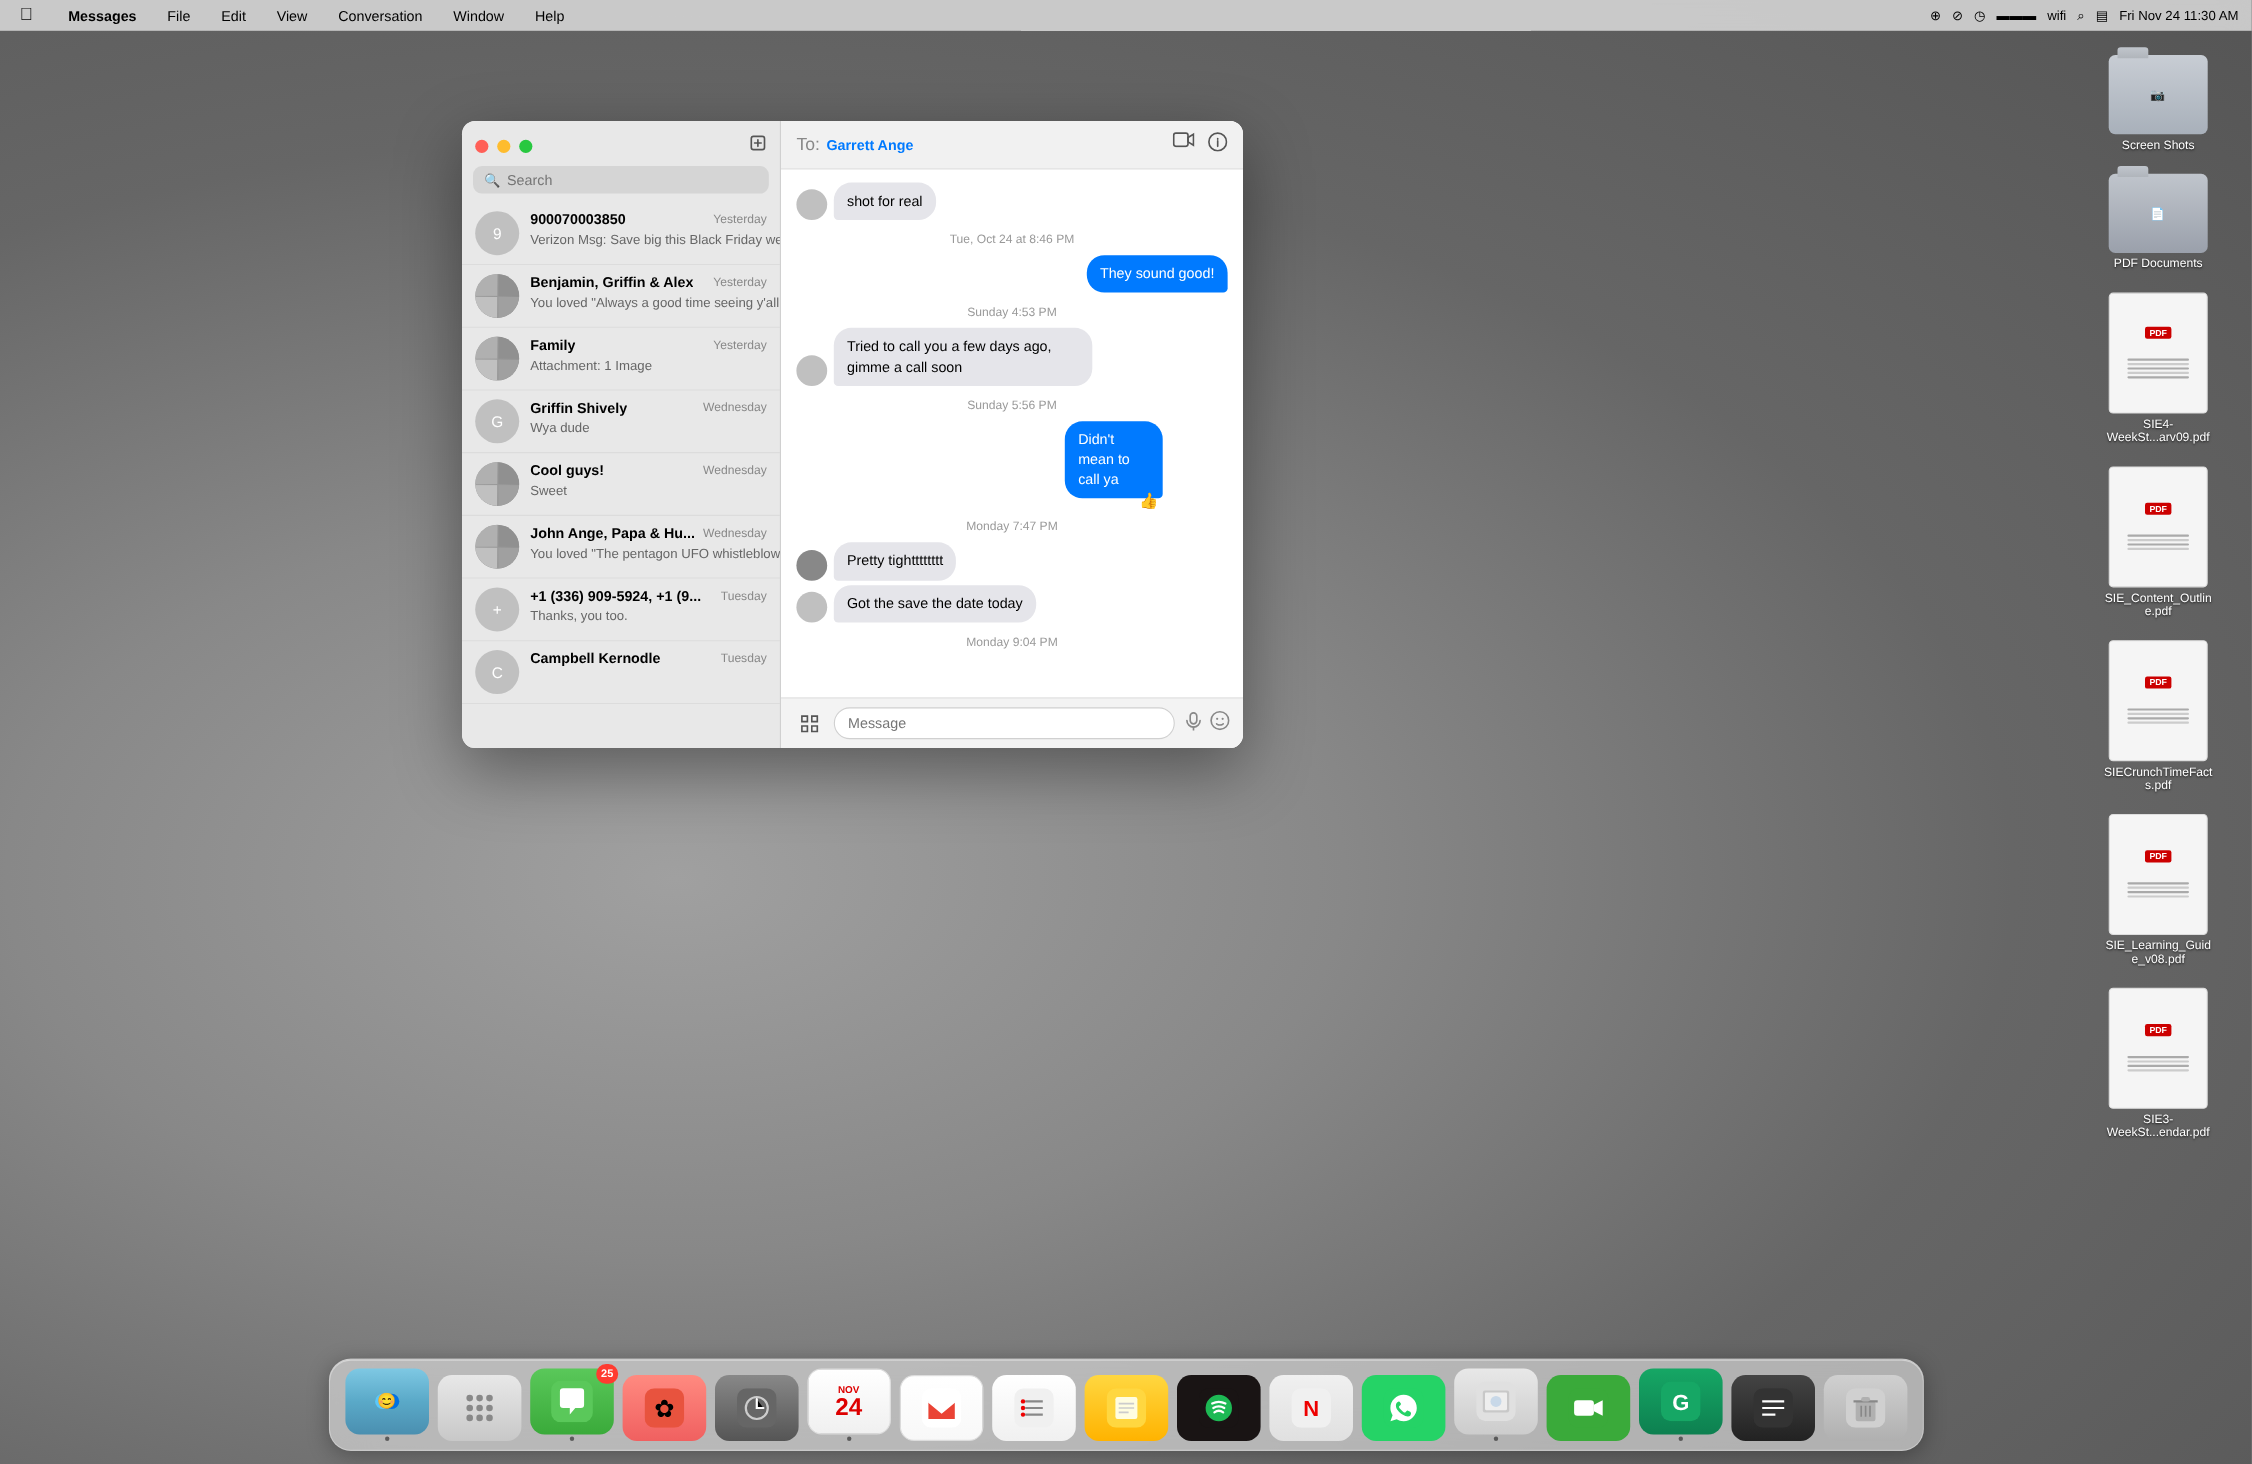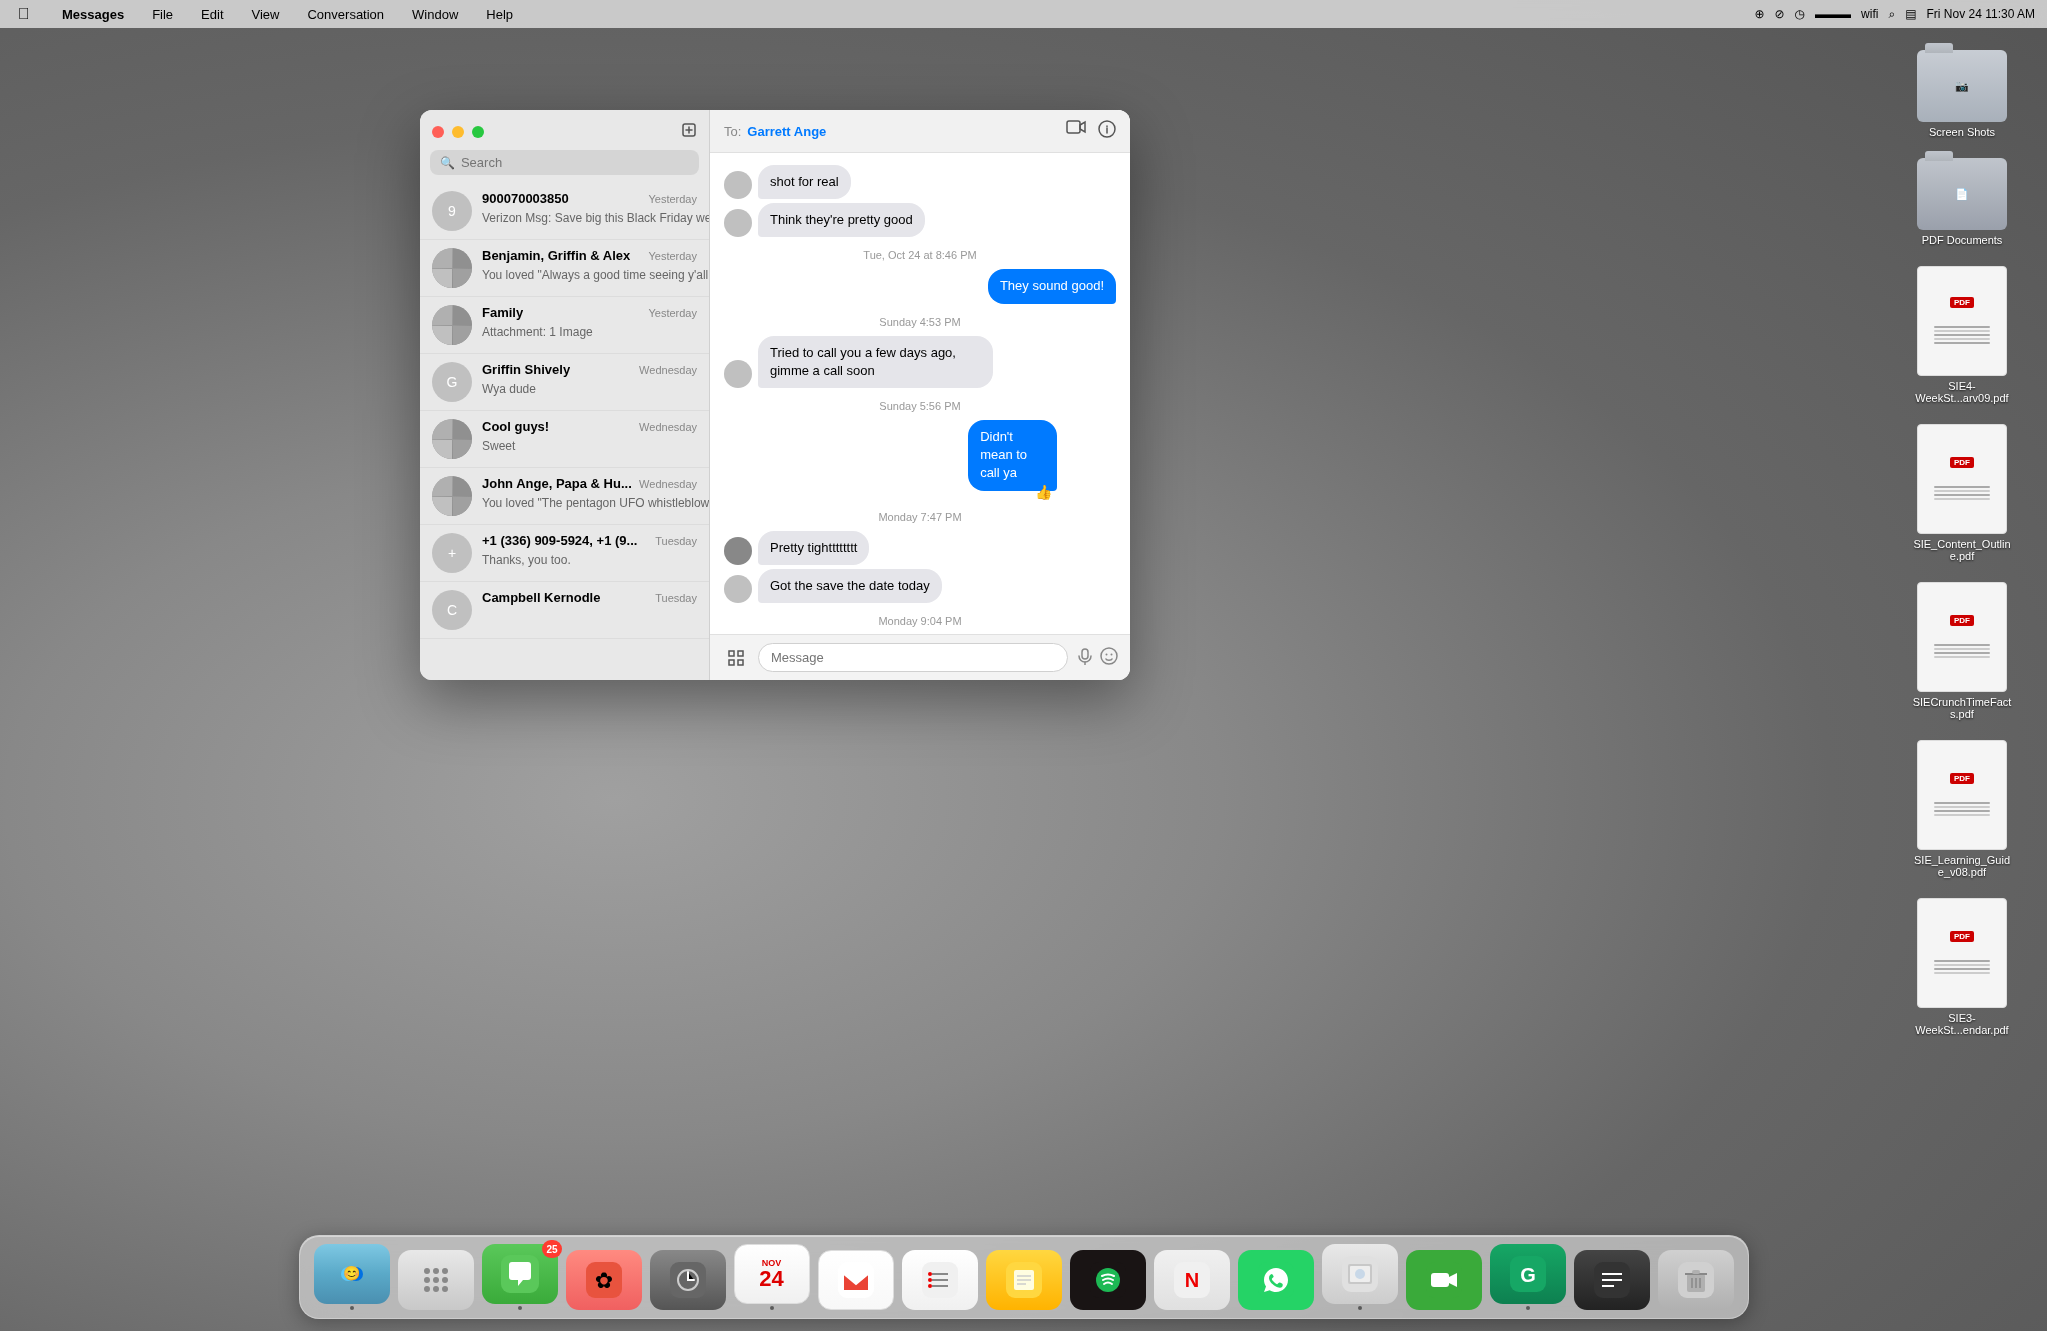--- a/index.html
+++ b/index.html
@@ -249,21 +249,21 @@
       border-bottom: 1px solid #e0e0e0;
       background: rgba(240,240,240,0.9);
     }
     .chat-title {
       flex: 1;
       display: flex;
       align-items: center;
       gap: 6px;
     }
     .chat-to-label {
-      font-size: 13px;
+      font-size: 16px;
       color: #888;
     }
     .chat-contact-name {
       font-size: 13px;
       font-weight: 600;
       color: #007aff;
     }
     .chat-header-icons {
       display: flex;
       gap: 12px;
@@ -814,24 +814,20 @@
       </div>
     </div>
 
     <div class="messages-body">
 
       <div class="msg-row received">
         <div class="small-avatar"></div>
         <div class="bubble received">shot for real</div>
       </div>
 
-      <div class="msg-row received">
-        <div class="small-avatar"></div>
-        <div class="bubble received">Think they're pretty good</div>
-      </div>
 
       <div class="message-time">Tue, Oct 24 at 8:46 PM</div>
 
       <div class="msg-row sent">
         <div class="bubble sent">They sound good!</div>
       </div>
 
       <div class="message-time">Sunday 4:53 PM</div>
 
       <div class="msg-row received">

